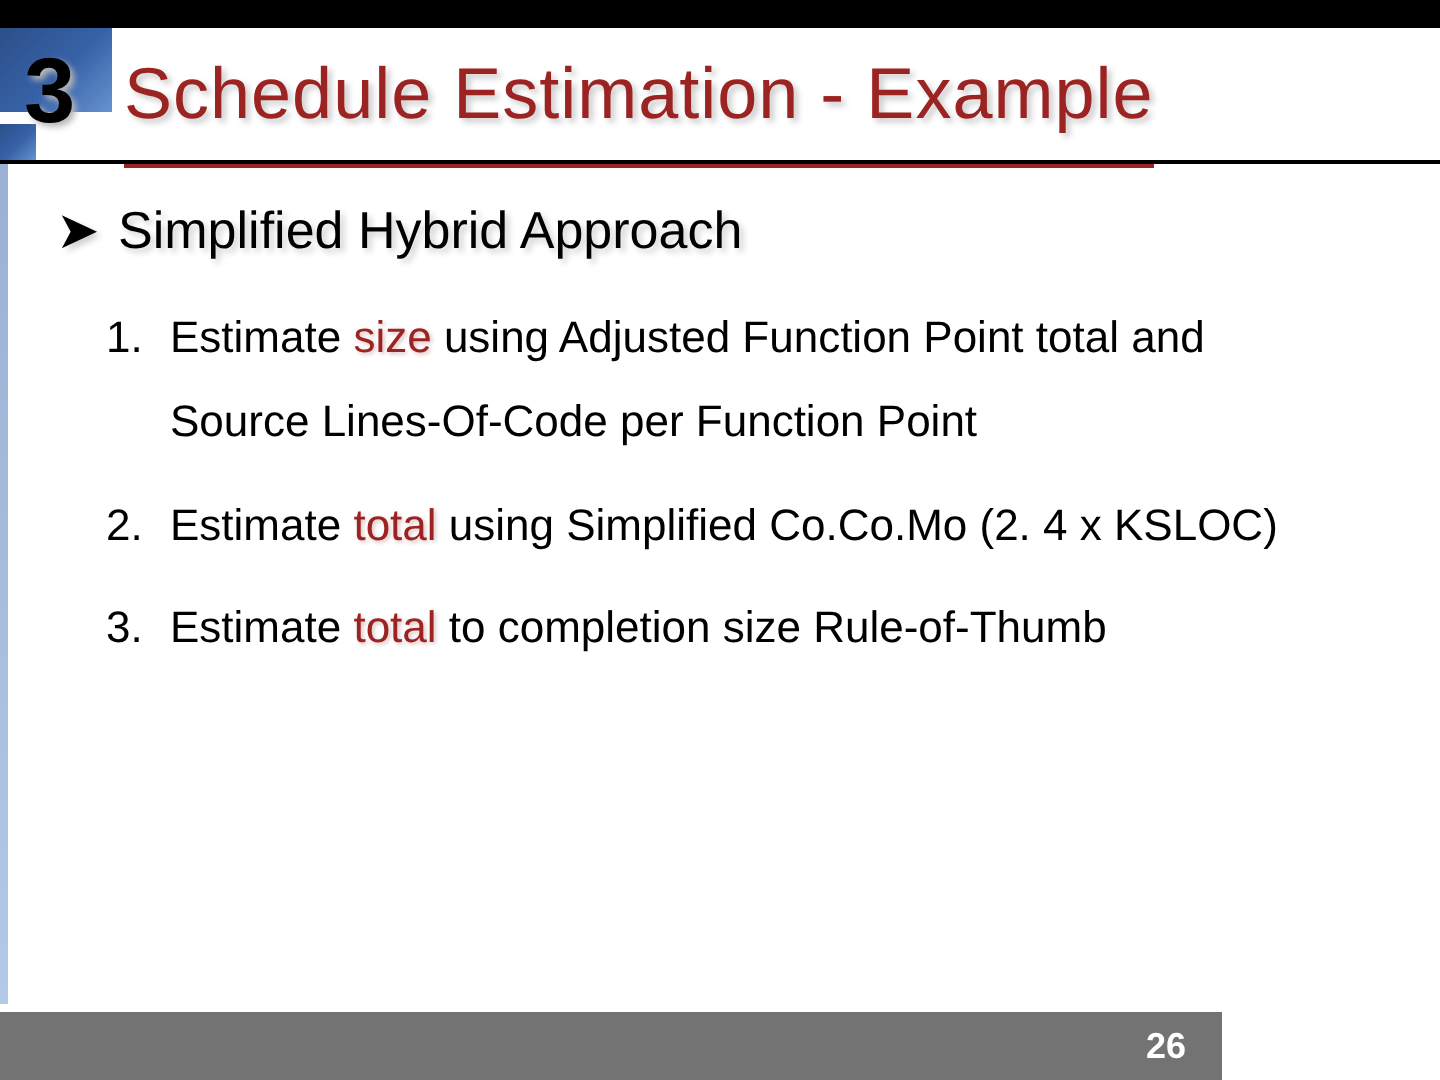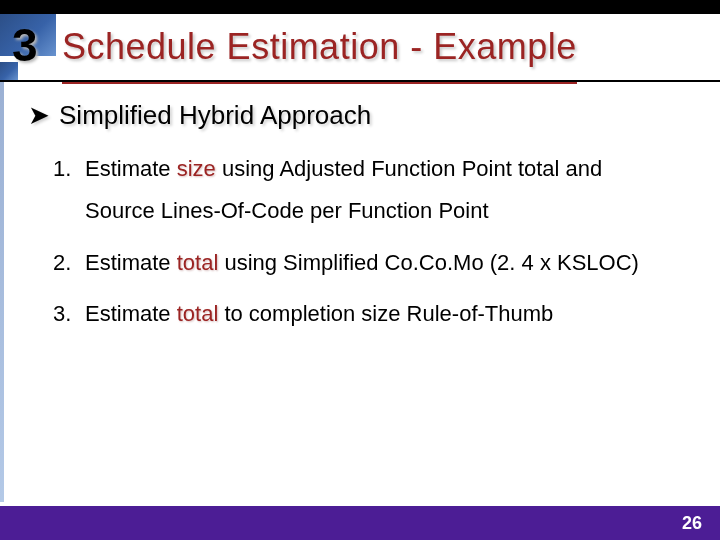--- a/index.html
+++ b/index.html
@@ -125,23 +125,23 @@
   }
   .kw {
     color: #9b2423;
     text-shadow: 1px 1px 2px #d8c0c0;
   }
   
   .footer {
     position: absolute;
     bottom: 0;
     left: 0;
-    width: 720px;
+    width: 611px;
     height: 34px;
-    background: #4c1d95;
+    background: #737373;
     color: #ffffff;
     font-size: 18px;
     font-weight: 700;
   }
   .page-num {
     position: absolute;
     right: 18px;
     top: 7px;
   }
 </style>

